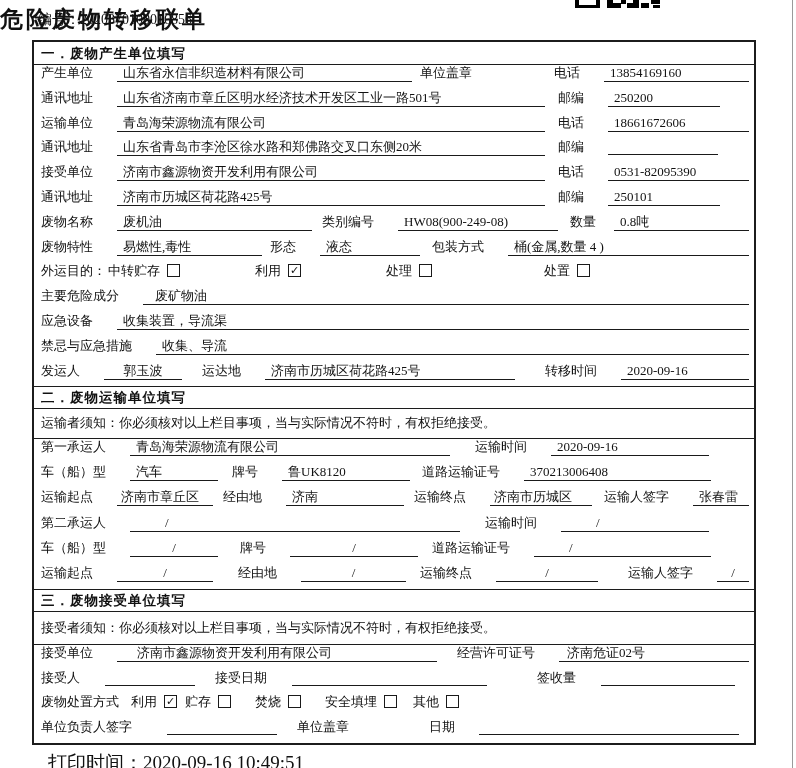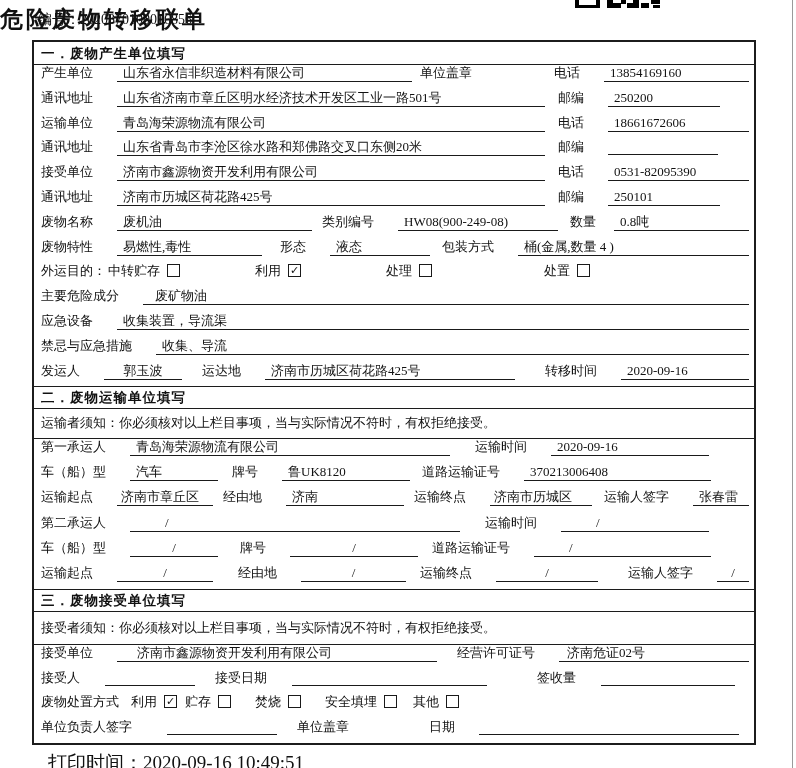--- a/index.html
+++ b/index.html
@@ -132,21 +132,21 @@
     <span class="val" style="width:195px">废机油</span>
     <span class="lbl" style="margin-left:10px">类别编号</span>
     <span class="val" style="width:160px">HW08(900-249-08)</span>
     <span class="lbl" style="margin-left:12px">数量</span>
     <span class="val grow" style="margin-left:18px">0.8吨</span>
   </div>
 
   <div class="row s1">
     <span class="lbl">废物特性</span>
     <span class="val" style="width:145px">易燃性,毒性</span>
-    <span class="lbl" style="margin-left:18px">形态</span>
+    <span class="lbl" style="margin-left:8px">形态</span>
     <span class="val" style="width:100px">液态</span>
     <span class="lbl" style="margin-left:12px">包装方式</span>
     <span class="val grow">桶(金属,数量 4 )</span>
   </div>
 
   <div class="row s1">
     <span class="lbl">外运目的：</span>
     <span class="opt" style="margin-left:2px">
       <span class="opt-text">中转贮存</span>
       <span class="cb"></span>

